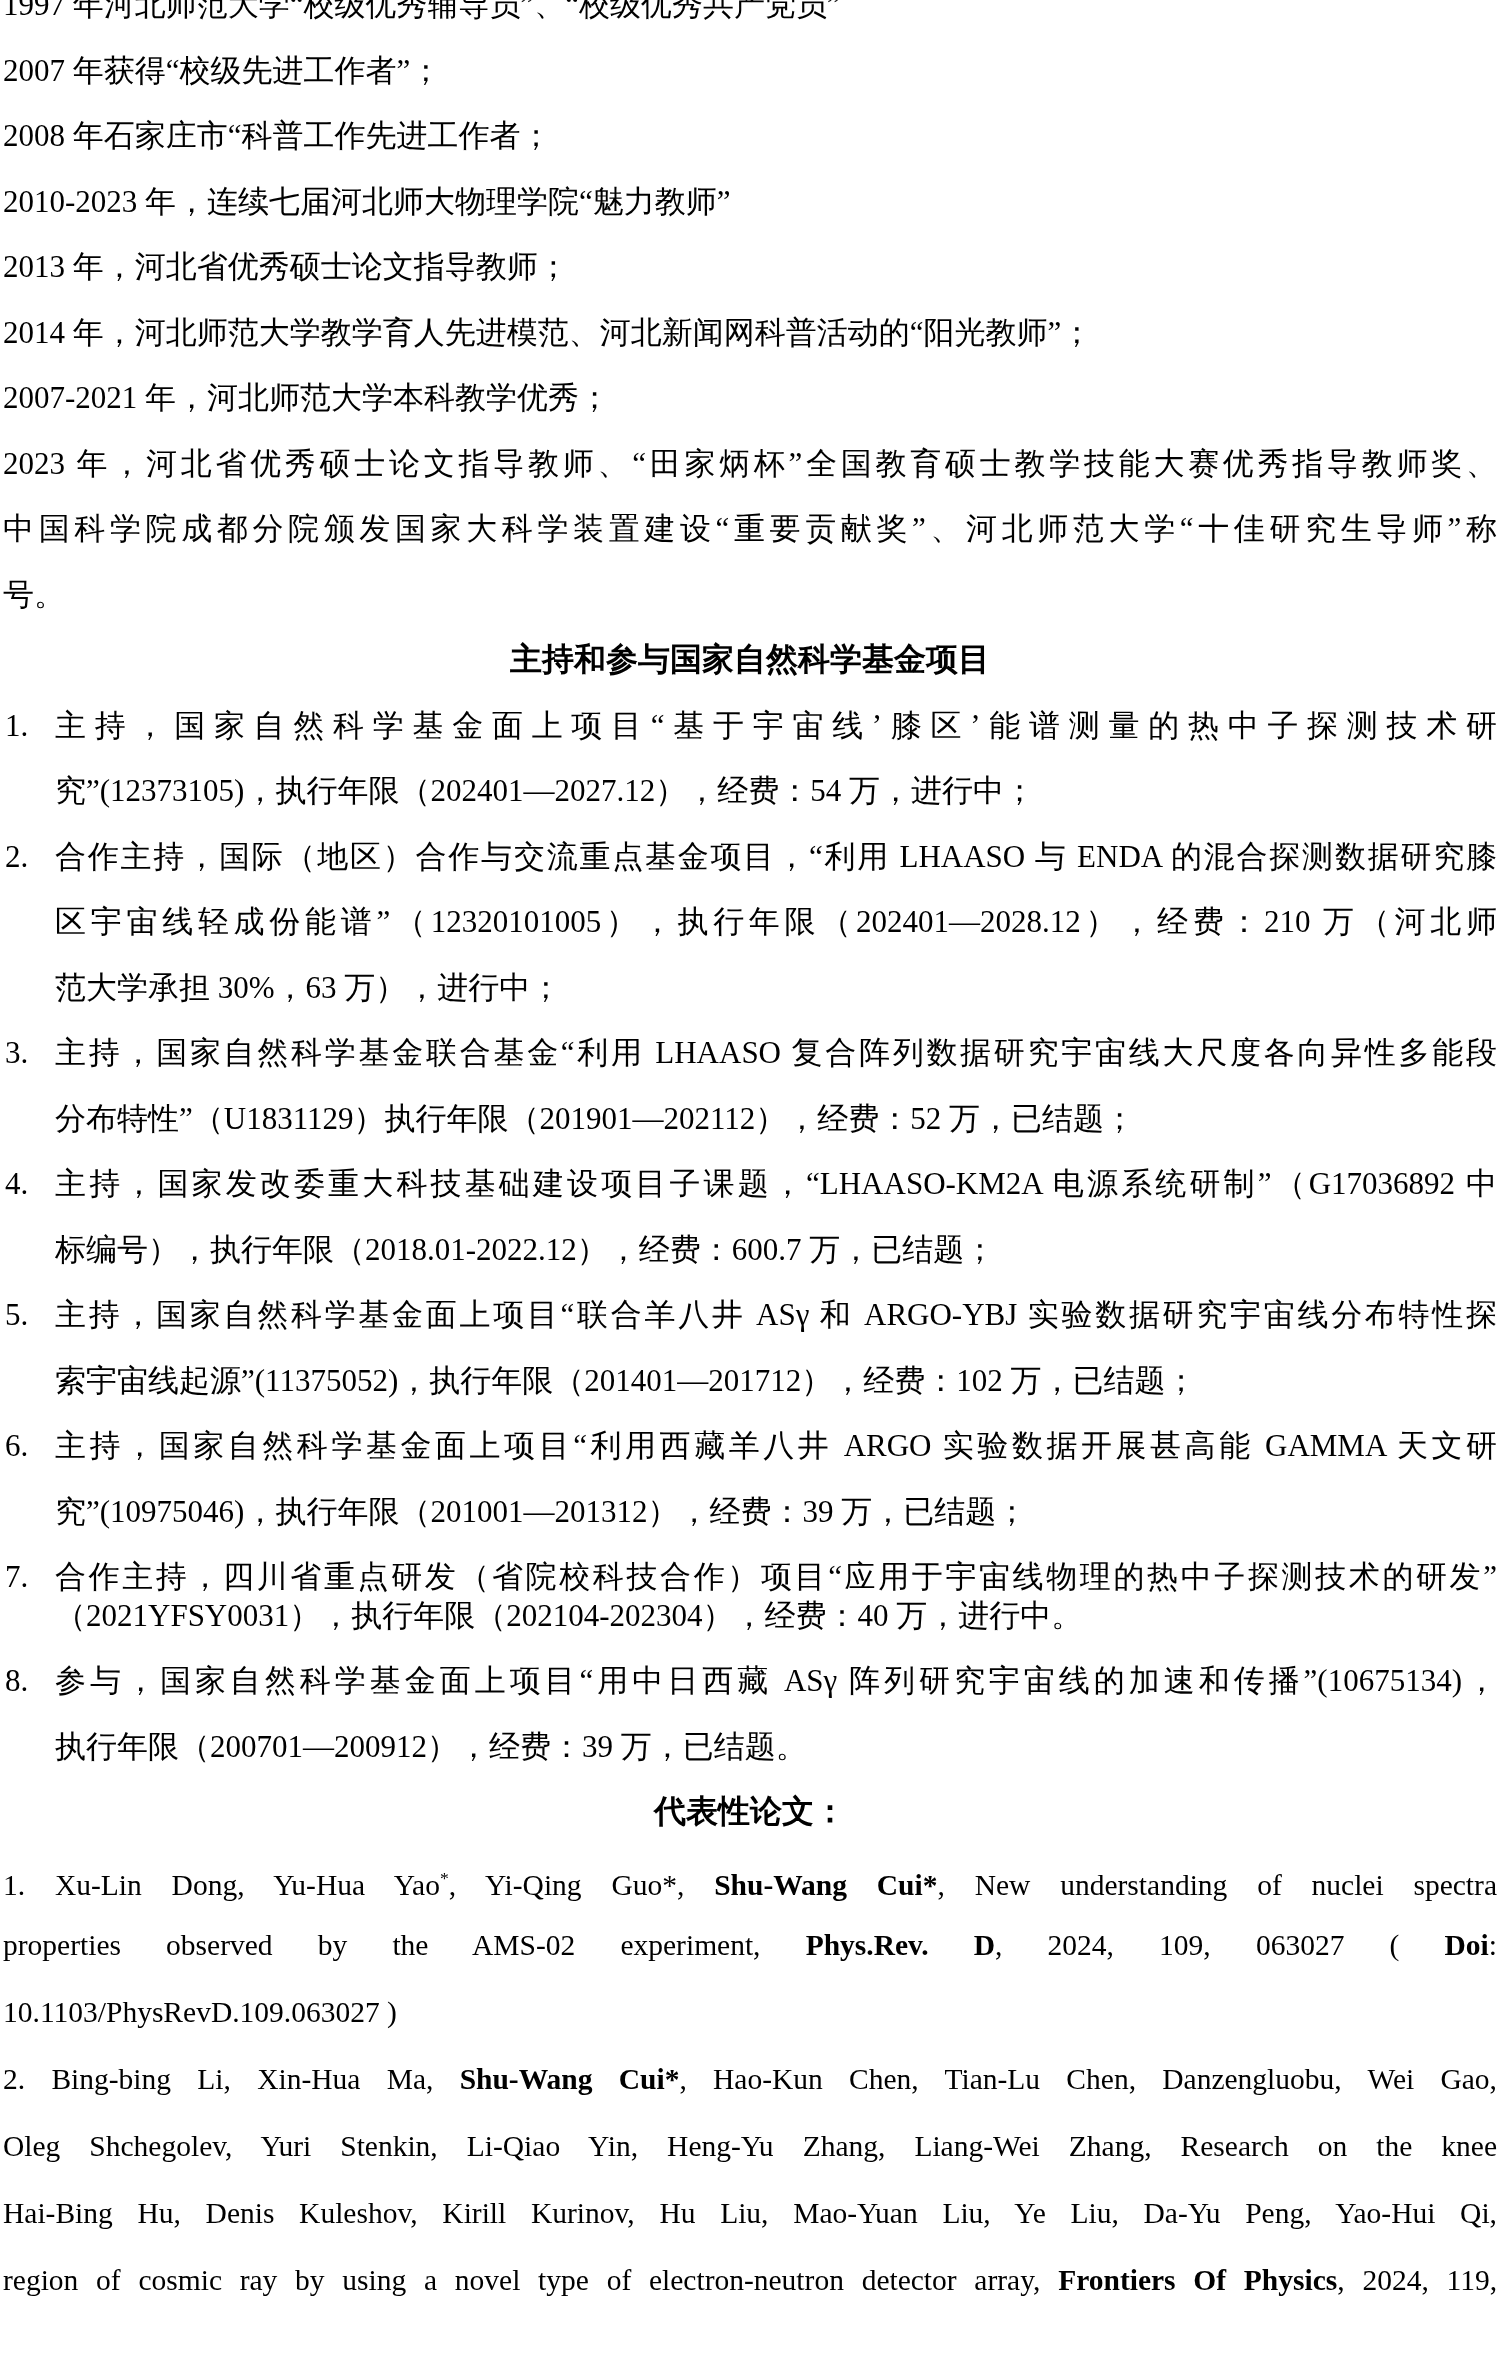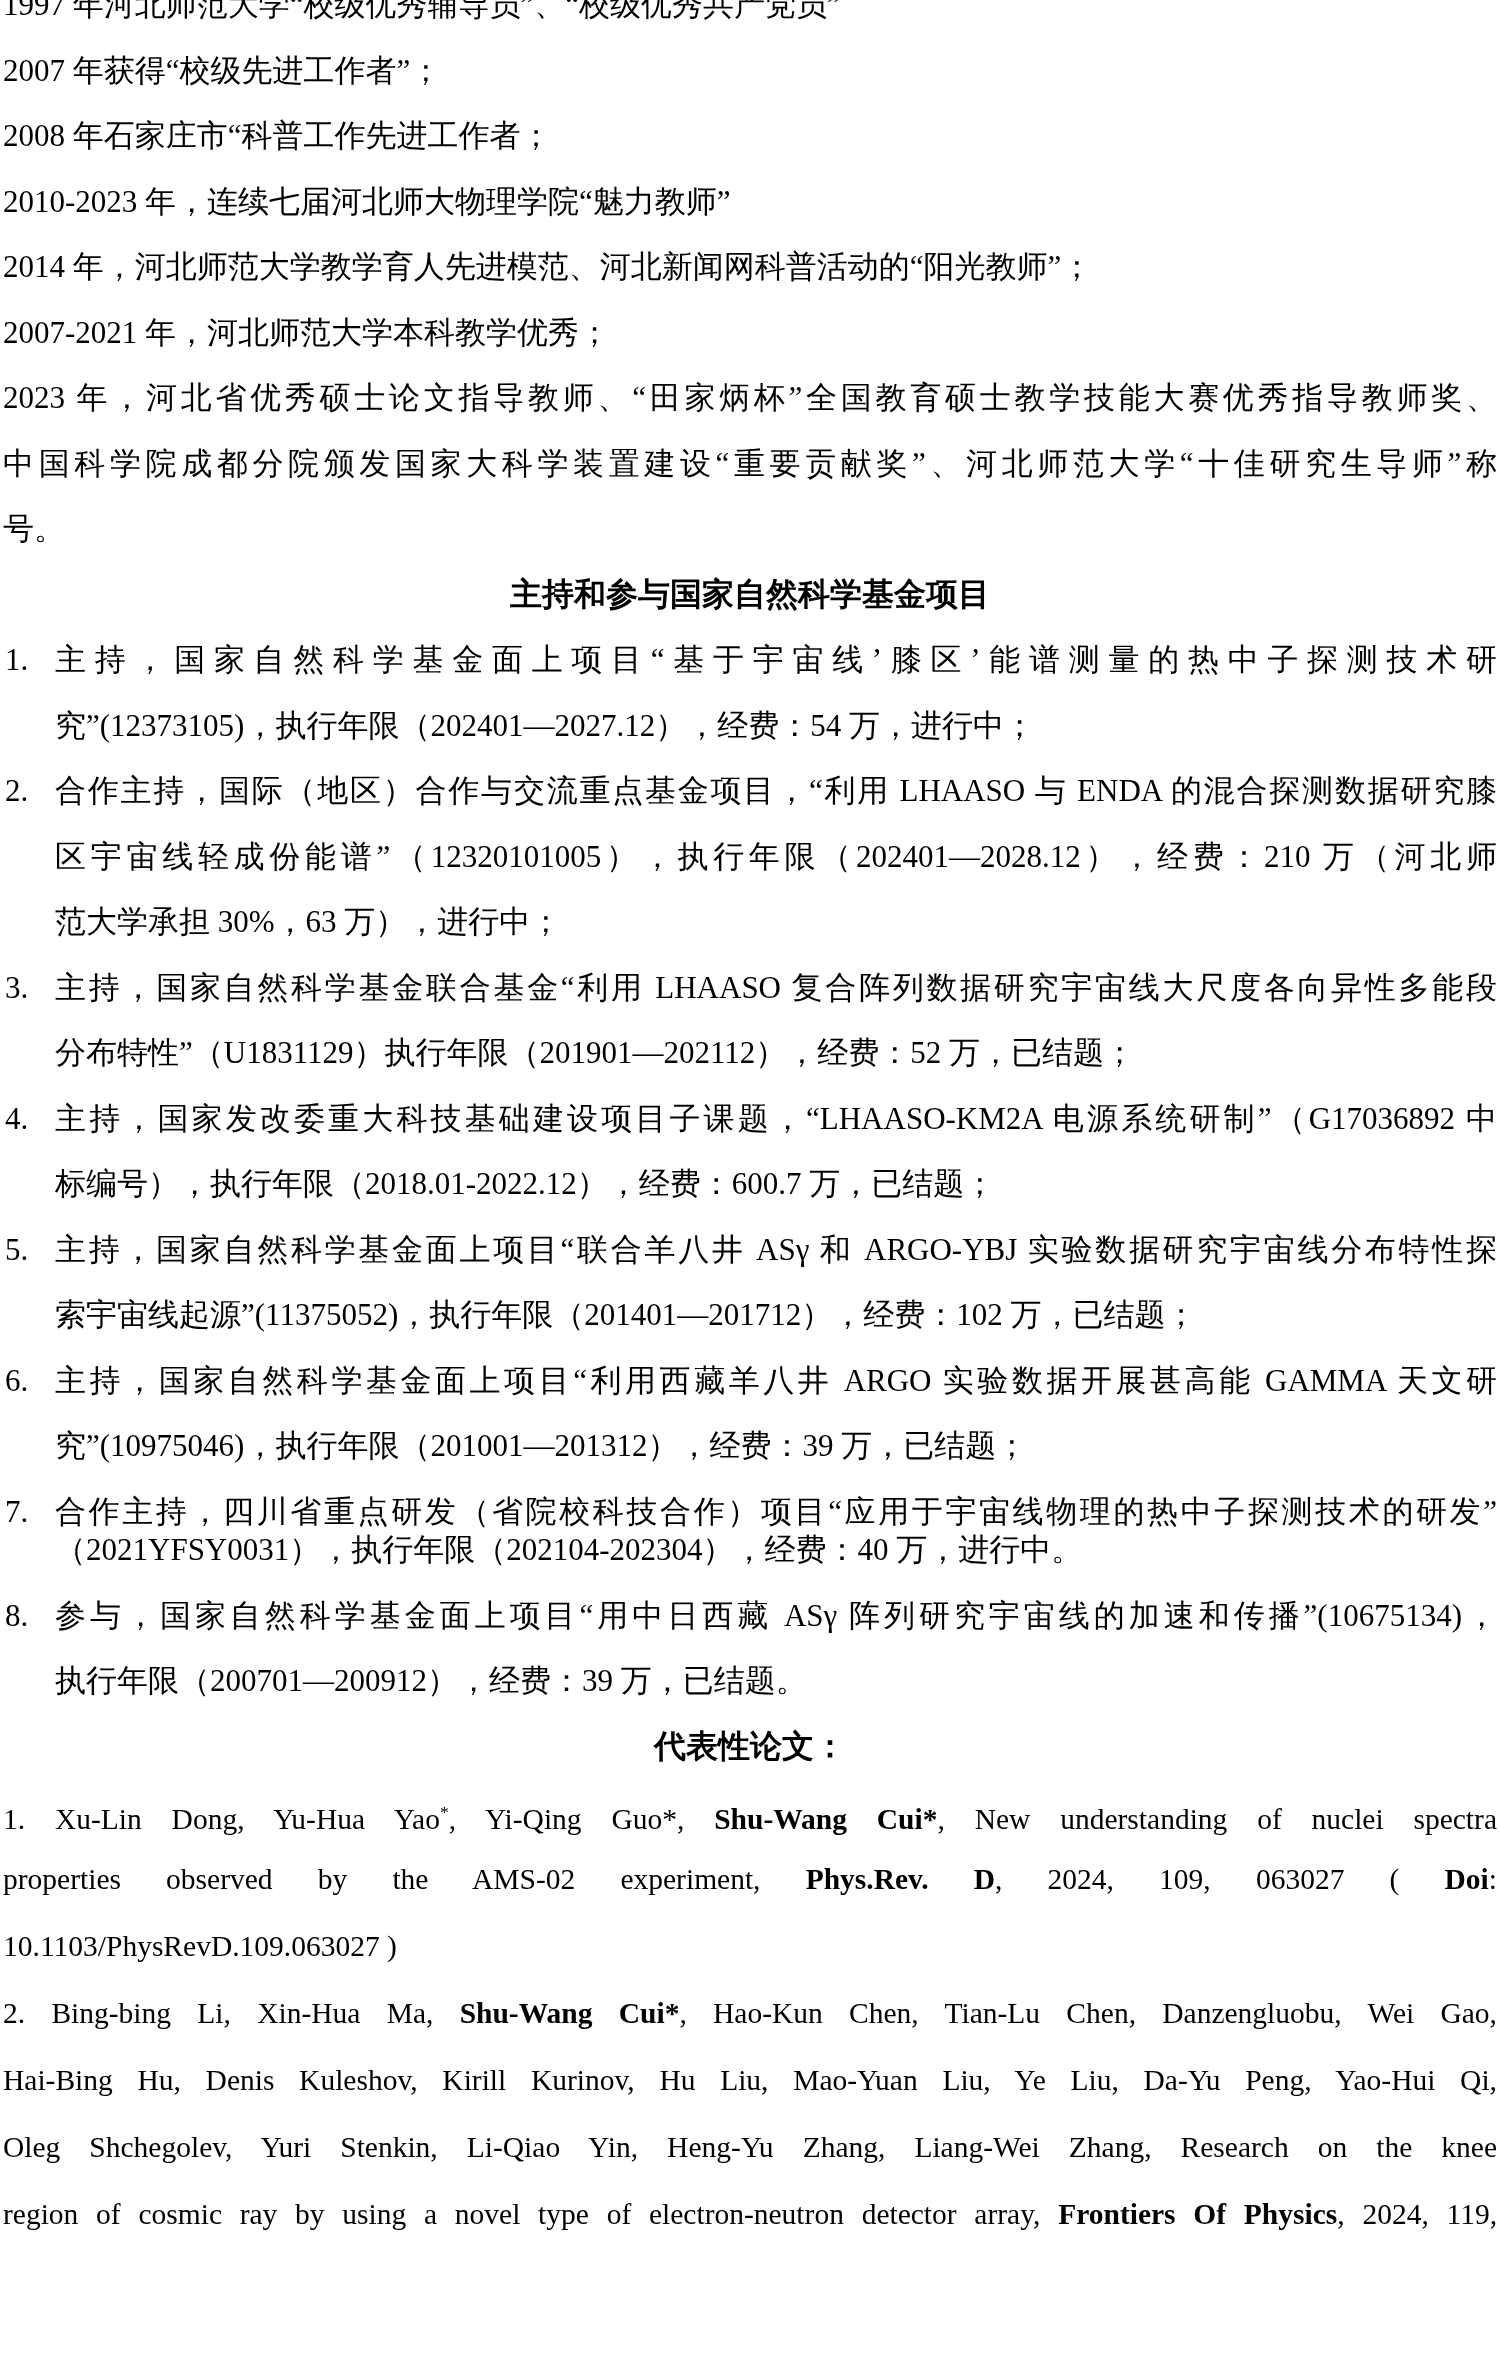--- a/index.html
+++ b/index.html
@@ -54,20 +54,21 @@
 </style>
 </head>
 <body>
 
 <div class="page">
   <div class="awards-body">
       <div class="ln partial"><span class="">1997 年河北师范大学“校级优秀辅导员”、“校级优秀共产党员”</span></div>
       <div class="ln"><span class="">2007 年获得“校级先进工作者”；</span></div>
       <div class="ln"><span class="">2008 年石家庄市“科普工作先进工作者；</span></div>
       <div class="ln"><span class="">2010-2023 年，连续七届河北师大物理学院“魅力教师”</span></div>
+      <div class="ln"><span class="">2013 年，河北省优秀硕士论文指导教师；</span></div>
       <div class="ln"><span class="">2014 年，河北师范大学教学育人先进模范、河北新闻网科普活动的“阳光教师”；</span></div>
       <div class="ln"><span class="">2007-2021 年，河北师范大学本科教学优秀；</span></div>
       <div class="ln full"><span class="">2023 年，河北省优秀硕士论文指导教师、“田家炳杯”全国教育硕士教学技能大赛优秀指导教师奖、</span></div>
       <div class="ln full"><span class="">中国科学院成都分院颁发国家大科学装置建设“重要贡献奖”、河北师范大学“十佳研究生导师”称</span></div>
       <div class="ln"><span class="">号。</span></div>
     </div>
   <div class="heading">主持和参与国家自然科学基金项目</div>
   <div class="funds-body">
       <div class="fund-item">
         <span class="num">1.</span>
@@ -113,18 +114,18 @@
     </div>
   <div class="heading">代表性论文：</div>
   <div class="papers-body">
       <div>
         <div class="ln full"><span class="">1. Xu-Lin Dong, Yu-Hua Yao</span><span class="sup">*</span><span class="">, Yi-Qing Guo*, </span><span class="b ">Shu-Wang Cui*</span><span class="">, New understanding of nuclei spectra</span></div>
         <div class="ln full"><span class="">properties observed by the AMS-02 experiment, </span><span class="b i ">Phys.Rev. D</span><span class="">, 2024, 109, 063027 ( </span><span class="b ">Doi</span><span class="">:</span></div>
         <div class="ln"><span class="">10.1103/PhysRevD.109.063027 )</span></div>
       </div>
       <div>
         <div class="ln full"><span class="">2. Bing-bing Li, Xin-Hua Ma, </span><span class="b ">Shu-Wang Cui*</span><span class="">, Hao-Kun Chen, Tian-Lu Chen, Danzengluobu, Wei Gao,</span></div>
+        <div class="ln full"><span class="">Oleg Shchegolev, Yuri Stenkin, Li-Qiao Yin, Heng-Yu Zhang, Liang-Wei Zhang, Research on the knee</span></div>
         <div class="ln full"><span class="">Hai-Bing Hu, Denis Kuleshov, Kirill Kurinov, Hu Liu, Mao-Yuan Liu, Ye Liu, Da-Yu Peng, Yao-Hui Qi,</span></div>
-        <div class="ln full"><span class="">Oleg Shchegolev, Yuri Stenkin, Li-Qiao Yin, Heng-Yu Zhang, Liang-Wei Zhang, Research on the knee</span></div>
         <div class="ln full"><span class="">region of cosmic ray by using a novel type of electron-neutron detector array, </span><span class="b i ">Frontiers Of Physics</span><span class="">, 2024, 119,</span></div>
       </div>
     </div>
 </div>
 
 </body></html>

